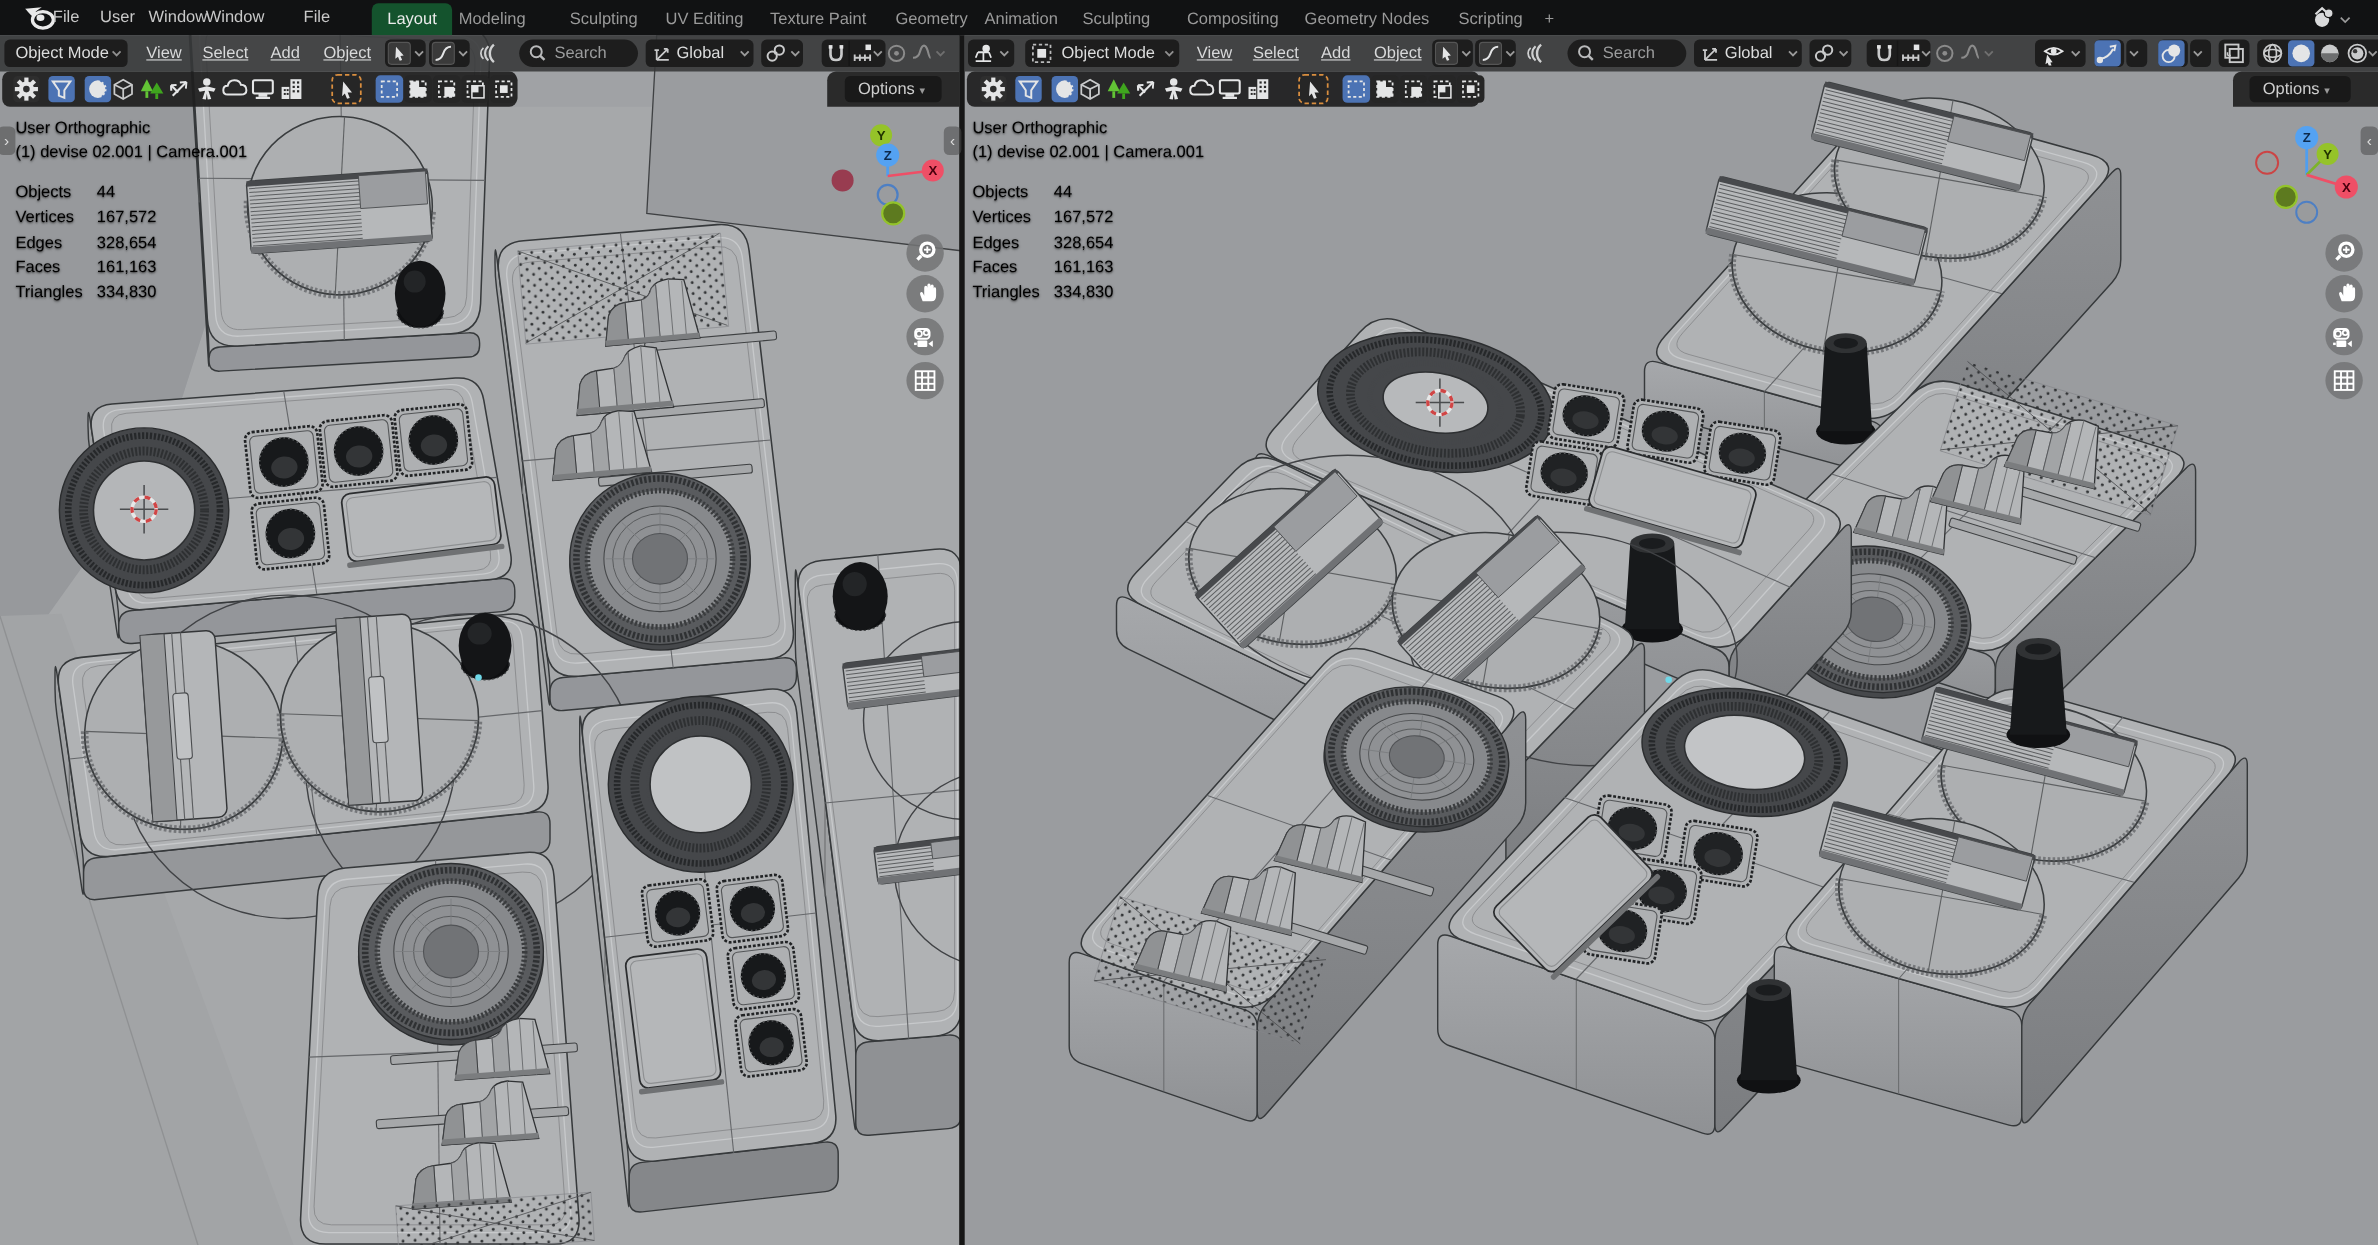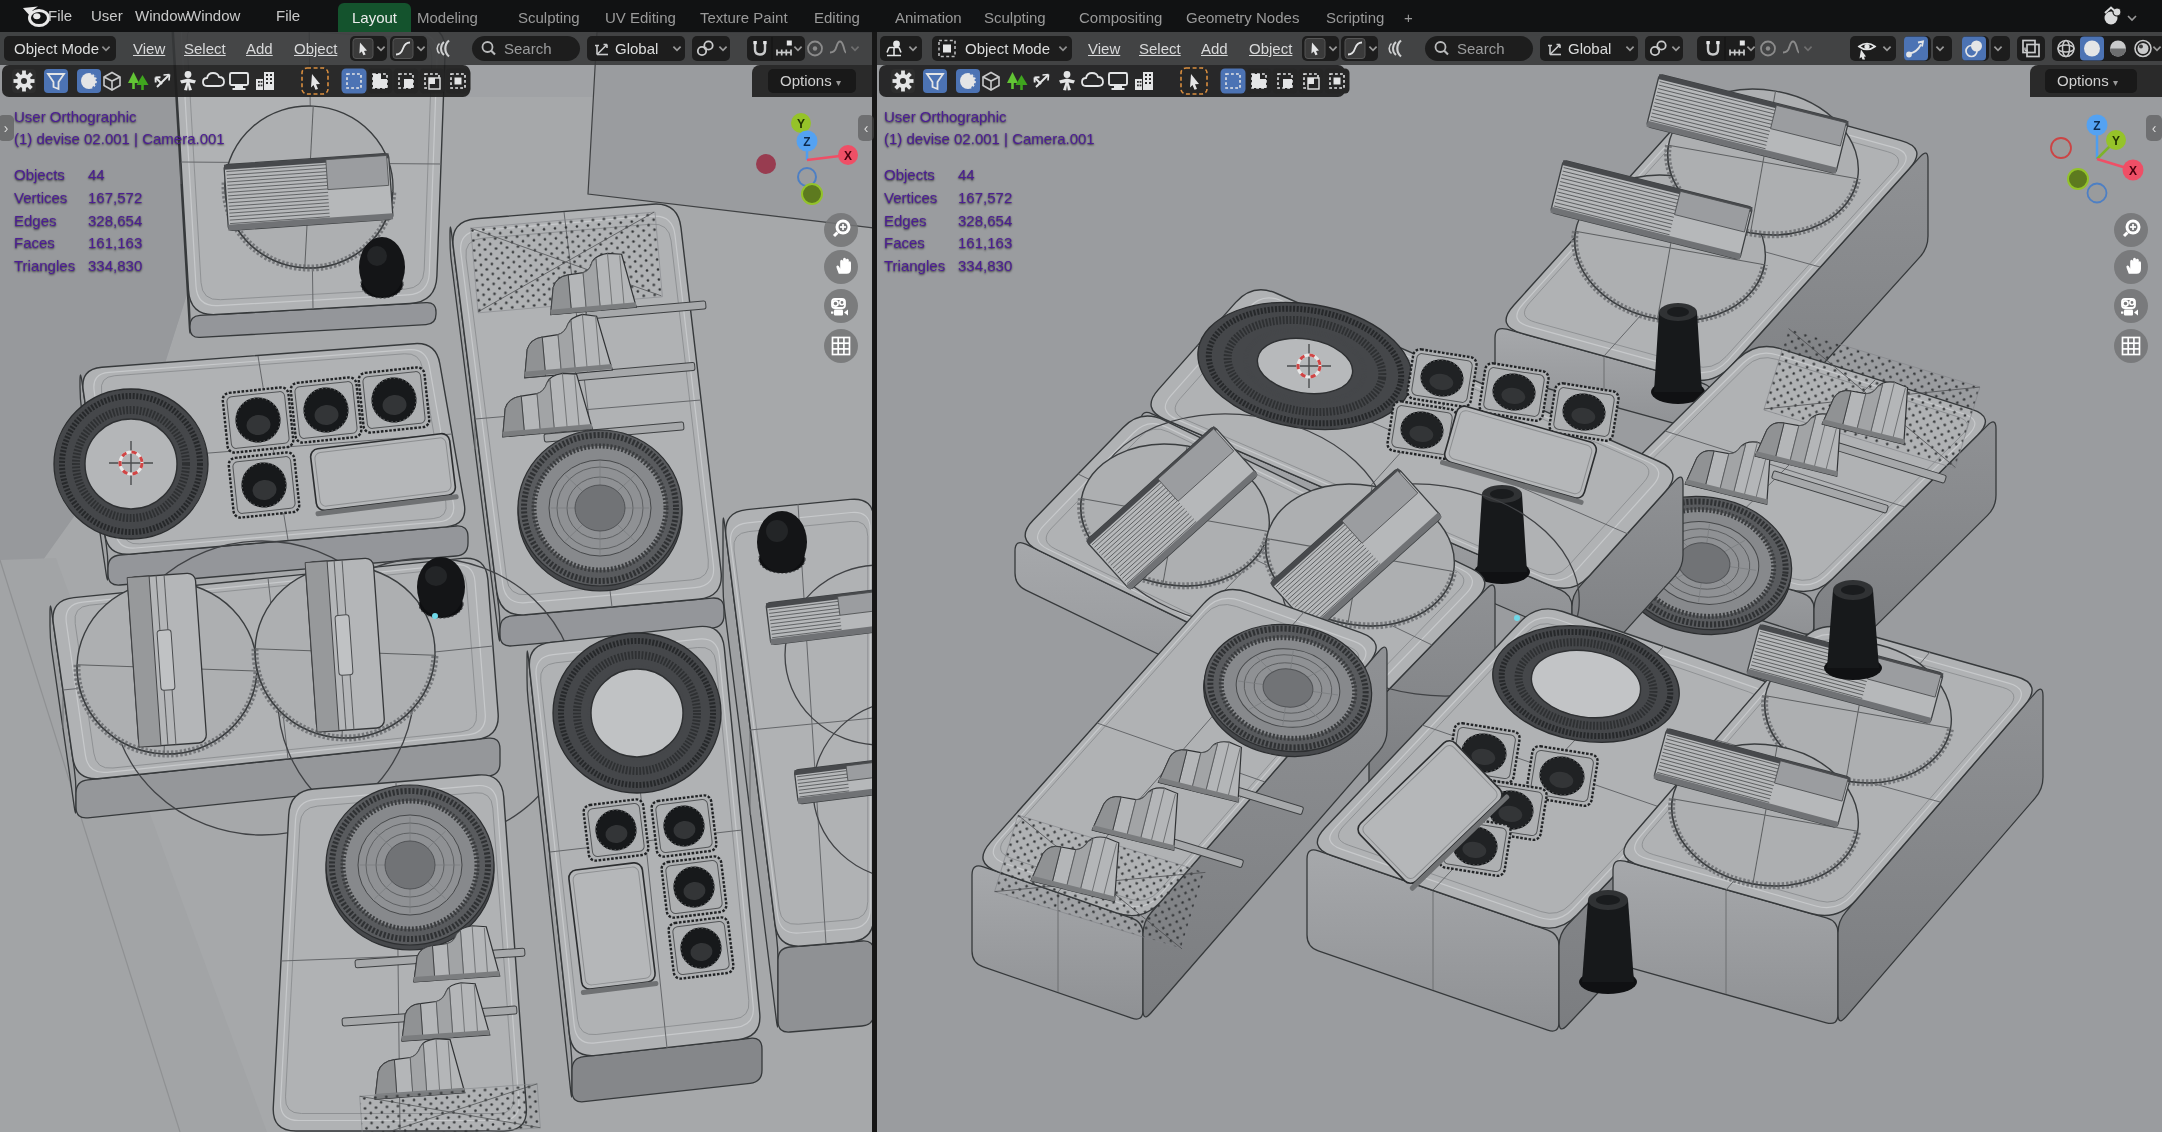--- a/index.html
+++ b/index.html
@@ -11,21 +11,21 @@
 .tab.active { background:#14532d; border-radius:6px 6px 0 0; color:#ececec; }
 .hdr { top:32px; height:33px; background:rgba(54,55,56,0.88); }
 .hdr .m { position:absolute; top:0; height:33px; line-height:33px; color:#d8d9da; font-size:15px;text-decoration:underline; }
 .pill { position:absolute; top:4px; height:25px; background:#1d1d1d; border-radius:5px; color:#dcdddd;
    font-size:15px; line-height:25px; }
 .chev { color:#999; font-size:10px; }
 .tbar { top:65px; height:32px; }
 .tgrp { position:absolute; top:0; height:32px; background:rgba(30,30,30,0.92); border-radius:7px; }
 .opt-tab { position:absolute; top:0; height:32px; background:rgba(36,36,36,0.95); border-radius:8px 0 0 0; }
 .opill { position:absolute; top:4px; height:24px; background:#191919; border-radius:5px; color:#cfcfcf; font-size:15px; line-height:24px; }
-.ovl { position:absolute; color:#4c1d95; font-size:15px; text-shadow:0 1px 2px rgba(20,20,20,0.8); white-space:pre; }
+.ovl { position:absolute; color:#000000; font-size:15px; text-shadow:0 1px 2px rgba(20,20,20,0.8); white-space:pre; }
 </style></head>
 <body>
 <div id="stage">
 <svg class="abs" style="left:0;top:0" width="2162" height="1132" viewBox="0 0 2162 1132">
 <defs>
 <pattern id="dots" width="11" height="10" patternUnits="userSpaceOnUse">
   <circle cx="2.5" cy="2.5" r="1.3" fill="#303234"></circle>
           <circle cx="8" cy="7.5" r="1.3" fill="#303234"></circle>
 </pattern>
 <linearGradient id="gradL" x1="0" y1="0" x2="0" y2="1">
@@ -936,21 +936,21 @@
   <div class="menu" style="left:48px">File</div>
   <div class="menu" style="left:91px">User</div>
   <div class="menu" style="left:135px">Window</div>
   <div class="menu" style="left:187px">Window</div>
   <div class="menu" style="left:276px">File</div>
   <div class="tab active" style="left:338px">Layout</div>
   <div class="tab" style="left:403px">Modeling</div>
   <div class="tab" style="left:504px">Sculpting</div>
   <div class="tab" style="left:591px">UV Editing</div>
   <div class="tab" style="left:686px">Texture Paint</div>
-  <div class="tab" style="left:800px">Editing</div>
+  <div class="tab" style="left:800px">Geometry</div>
   <div class="tab" style="left:881px">Animation</div>
   <div class="tab" style="left:970px">Sculpting</div>
   <div class="tab" style="left:1065px">Compositing</div>
   <div class="tab" style="left:1172px">Geometry Nodes</div>
   <div class="tab" style="left:1312px">Scripting</div>
   <div class="tab" style="left:1390px">+</div>
   <svg class="abs" style="left:2098px;top:4px" width="60" height="24" viewBox="0 0 60 24">
     <circle cx="13" cy="14" r="6.5" fill="#d9dadb"></circle>
     <circle cx="19" cy="8" r="4" fill="#d9dadb" stroke="#141414" stroke-width="1.2"></circle>
     <path d="M7,9 L13,3.5 L19,9" fill="none" stroke="#d9dadb" stroke-width="2"></path>

